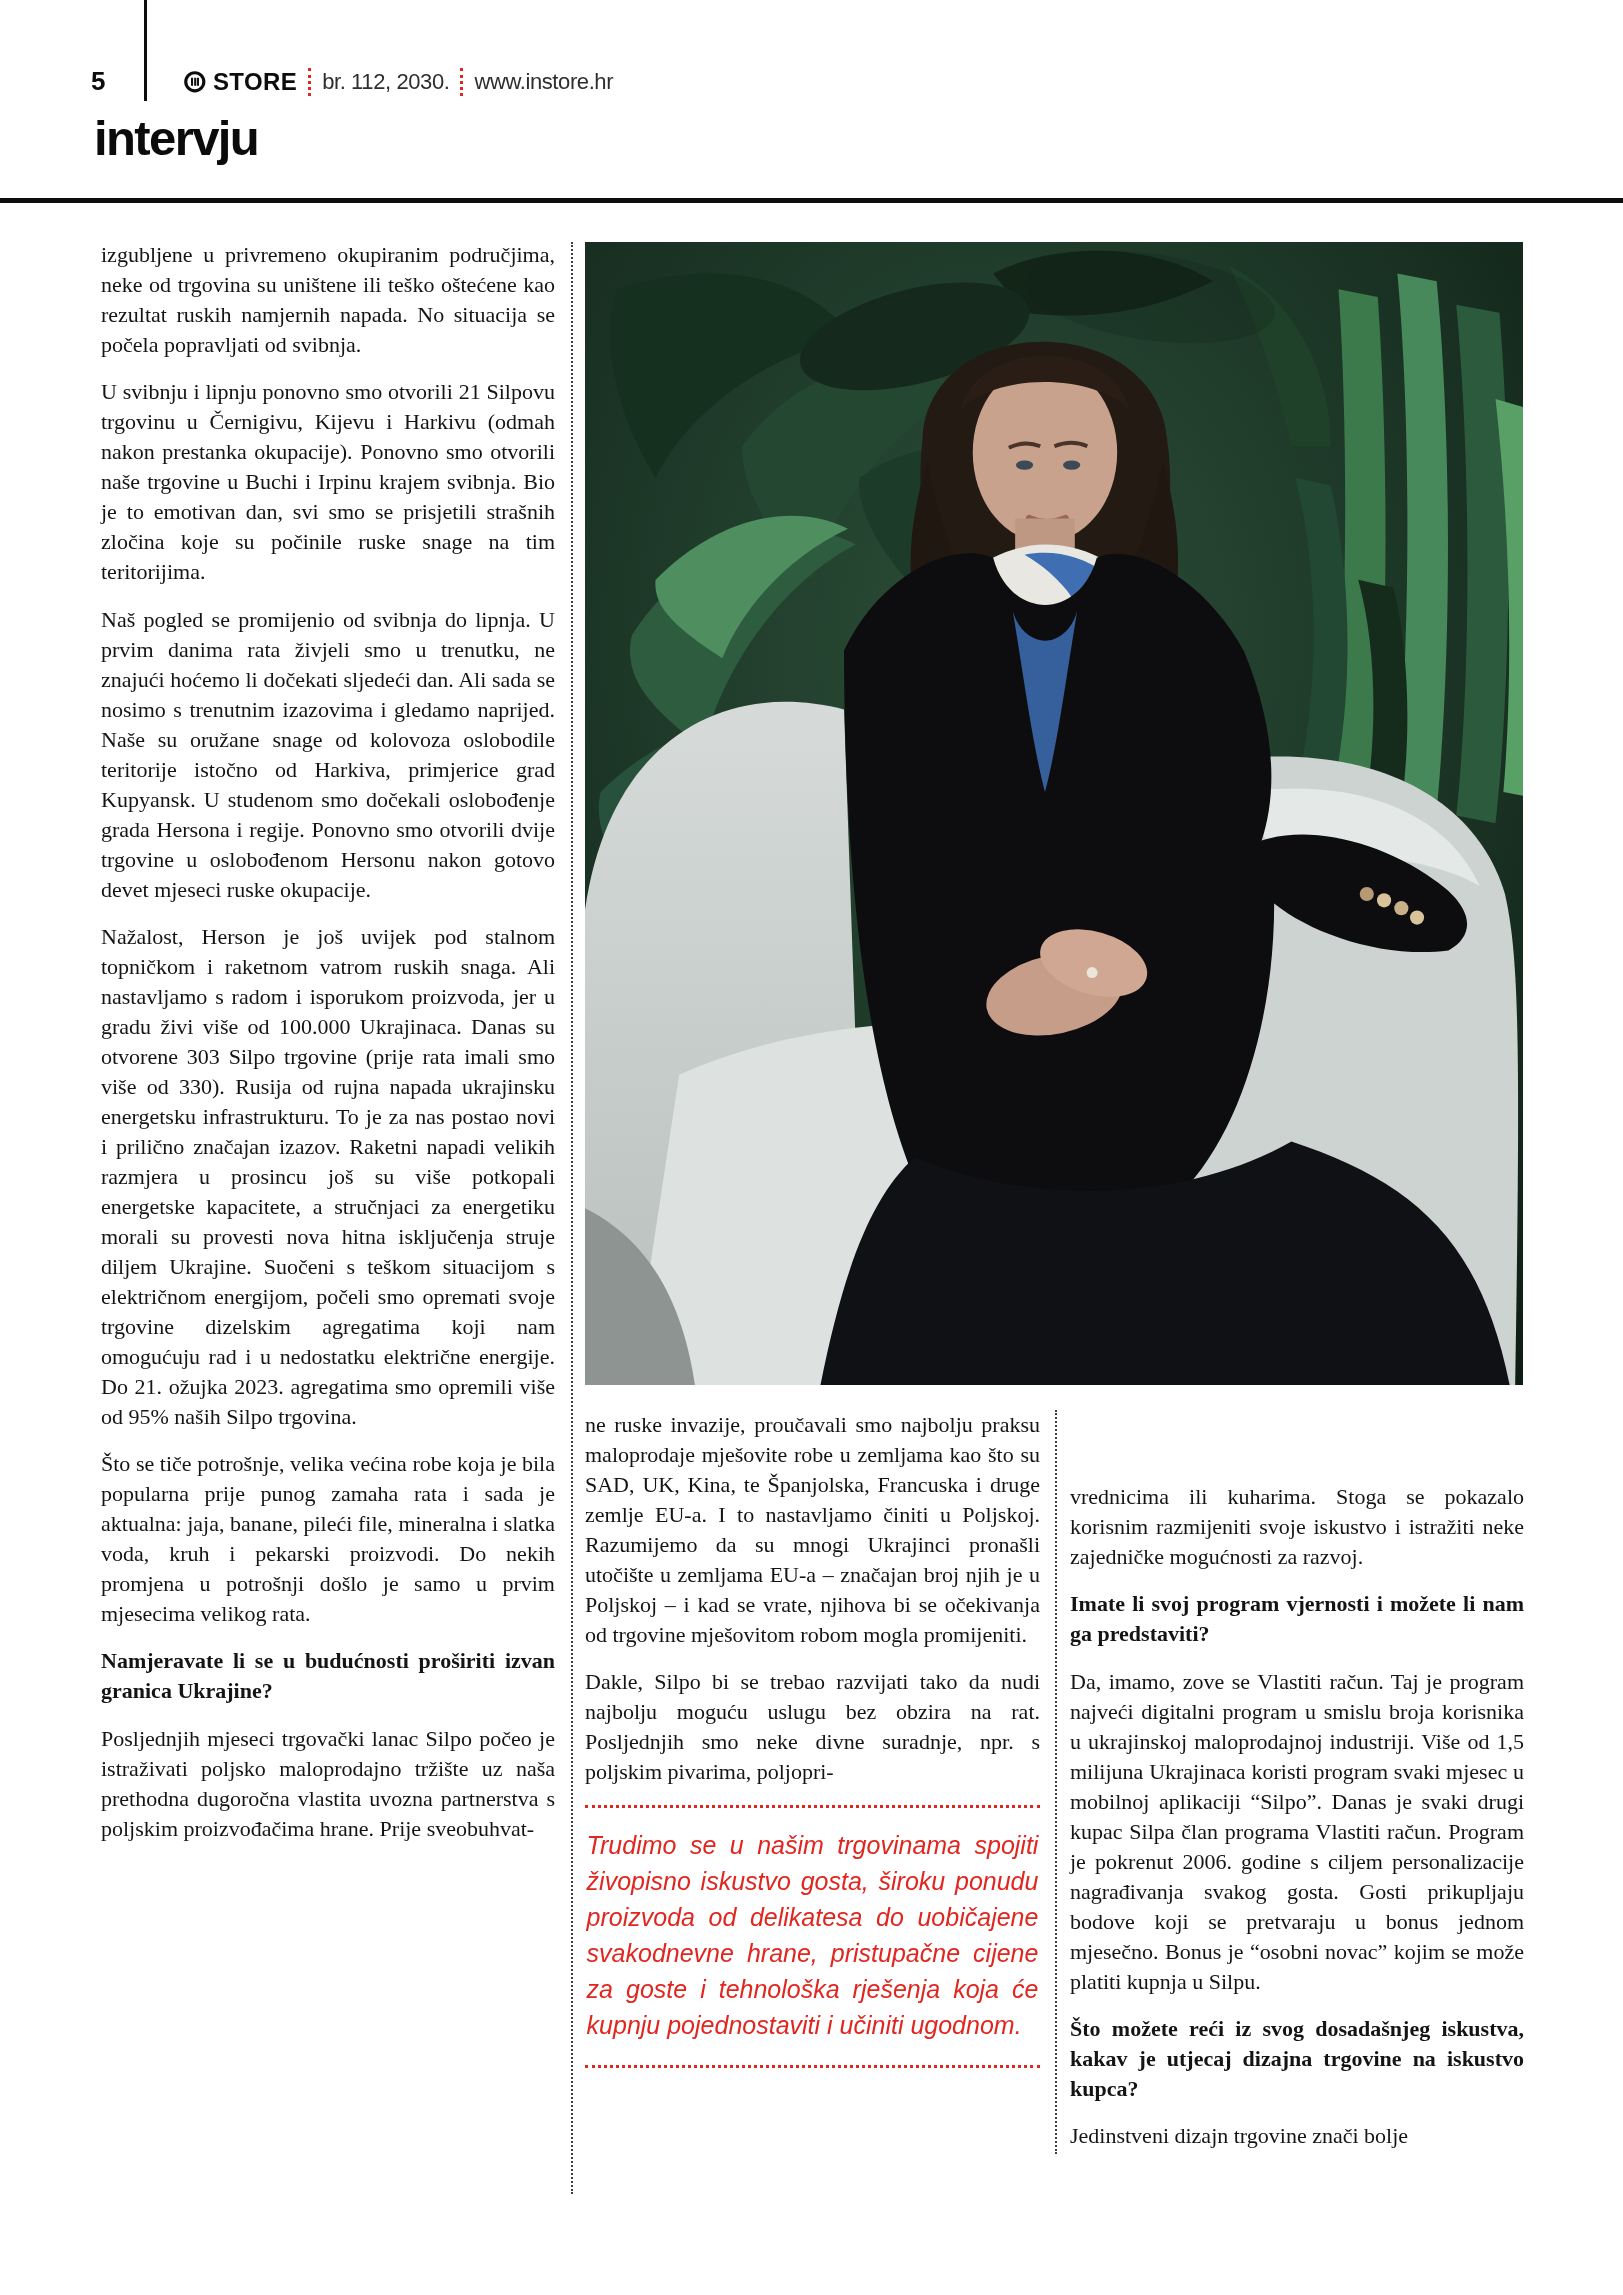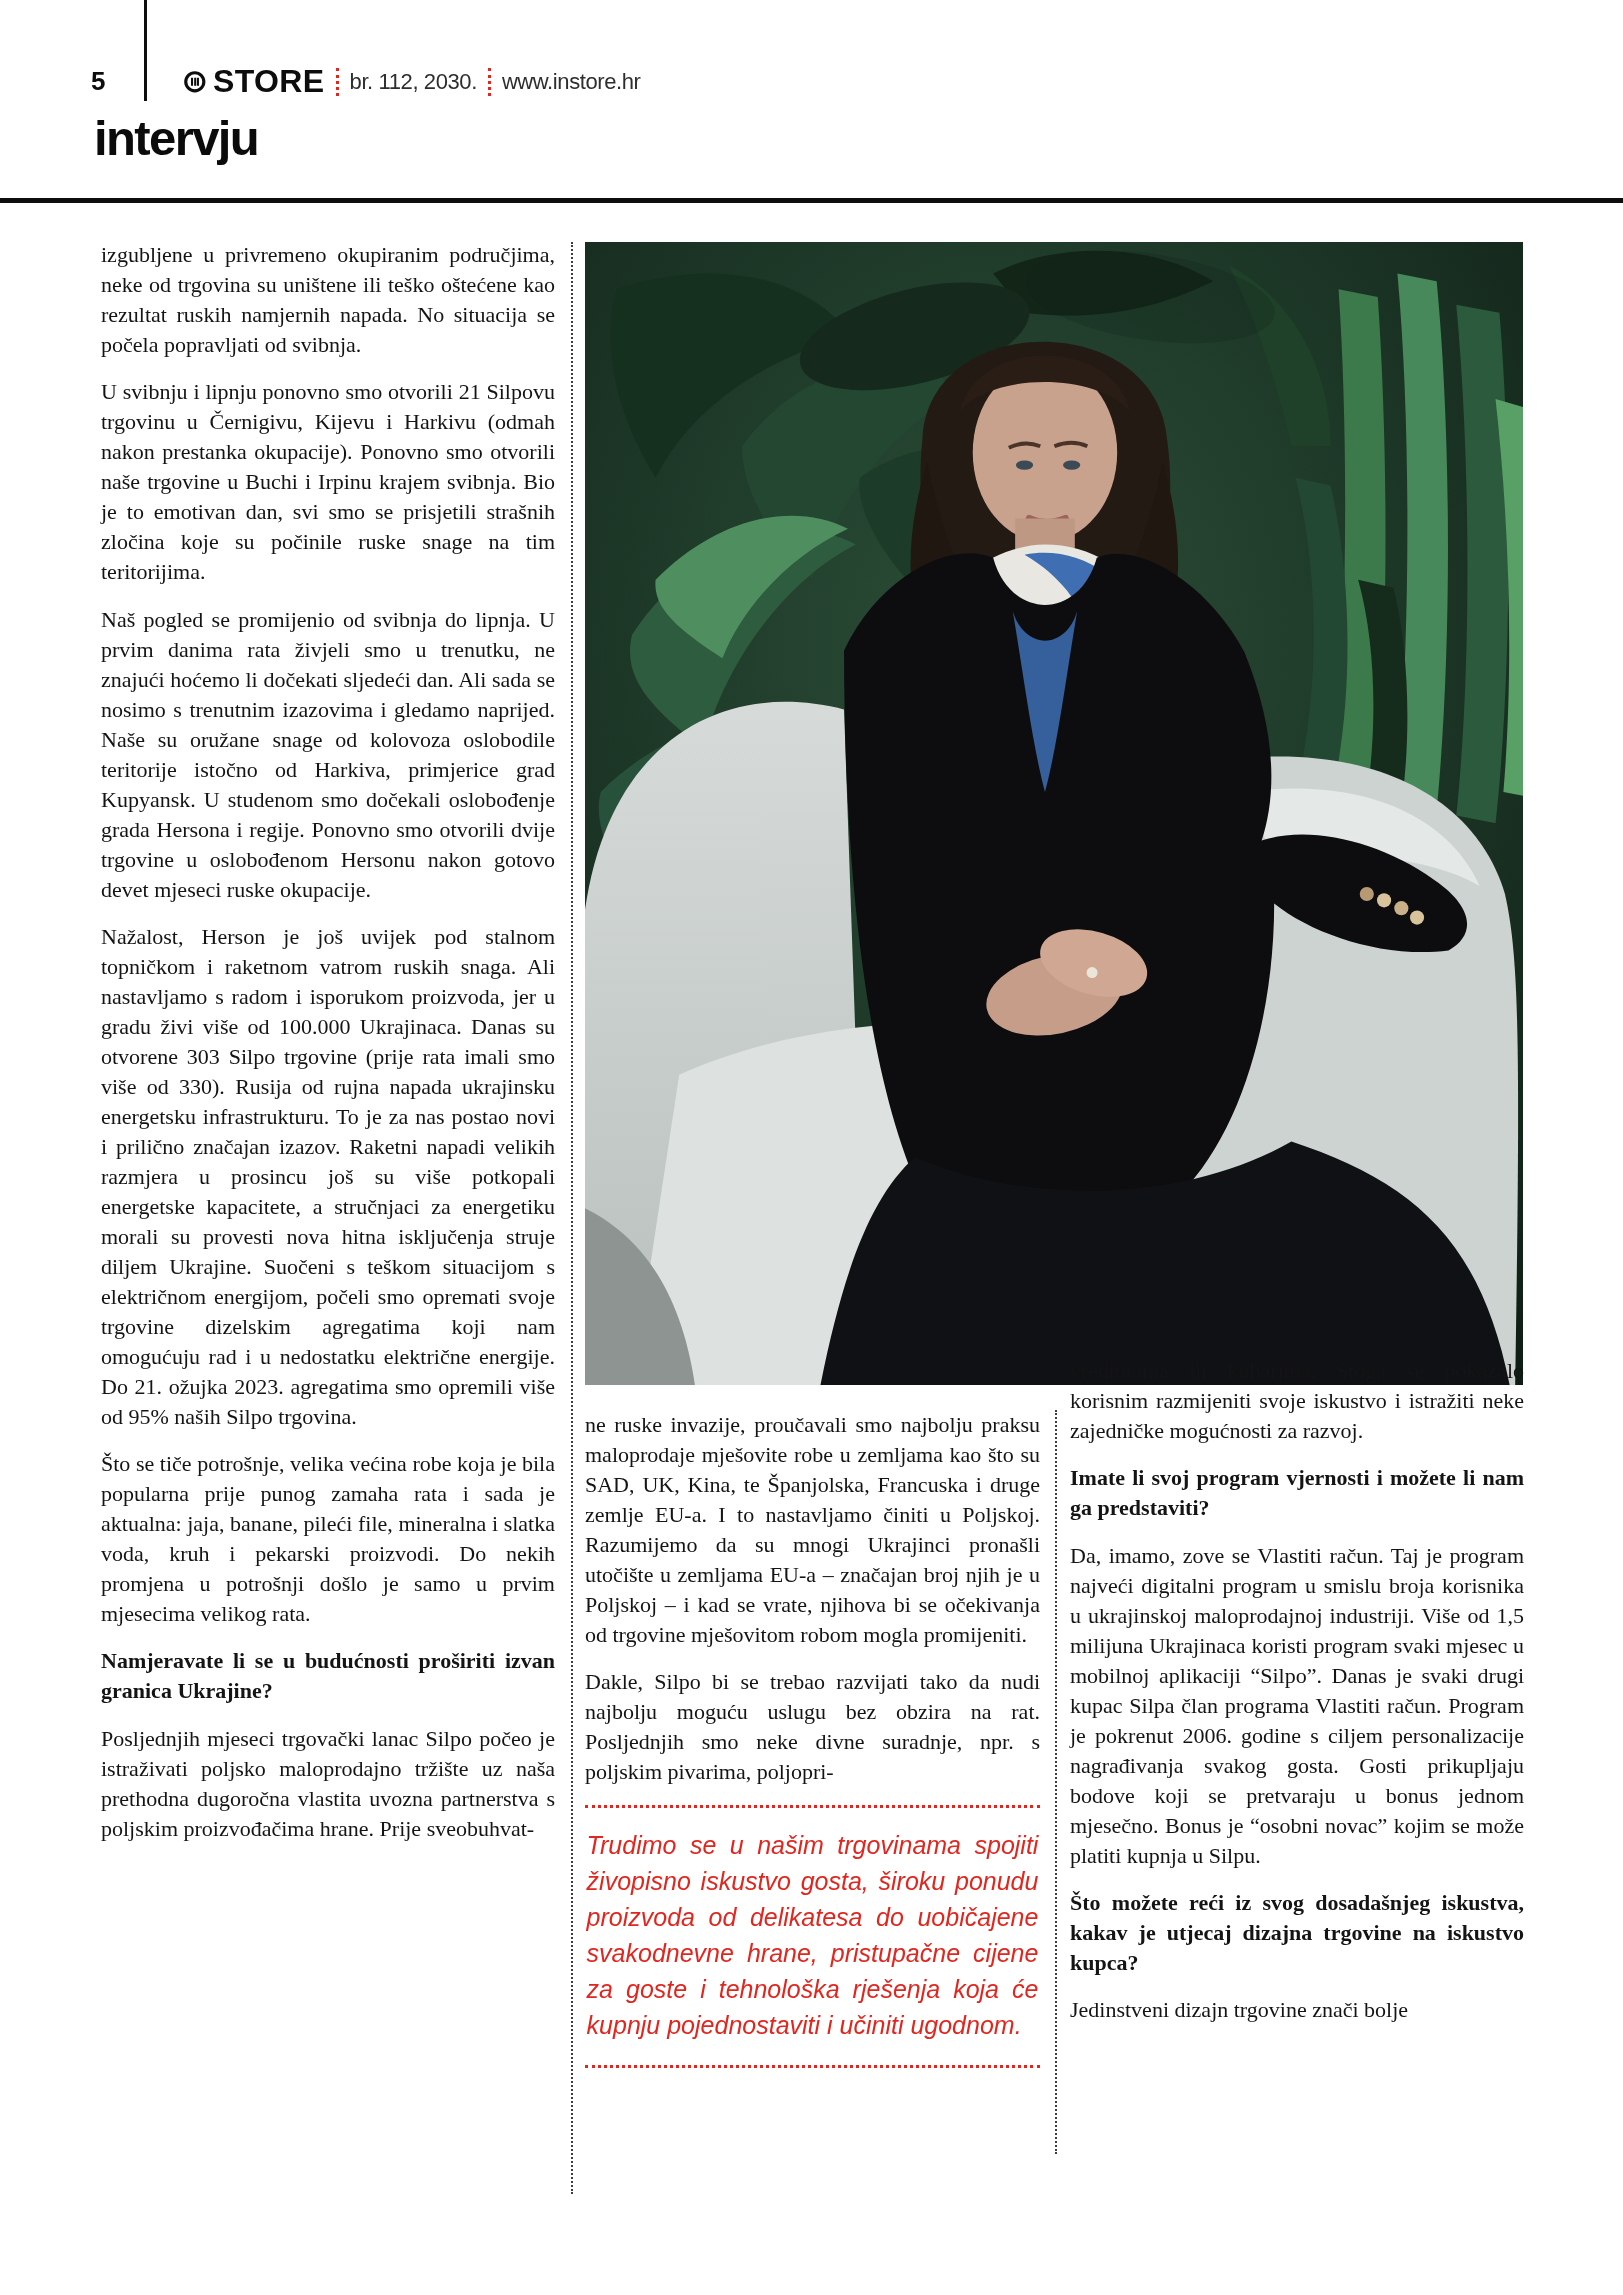--- a/index.html
+++ b/index.html
@@ -16,38 +16,38 @@
   
   .page-number{
     left:91px;top:66px;font-family:"Liberation Sans","DejaVu Sans",sans-serif;
     font-weight:bold;font-size:26px;letter-spacing:-0.8px;color:#0d0d0d;
   }
   .header-vrule{left:144px;top:0;width:3.1px;height:101px;background:#0d0d0d;}
   .header-row{
     left:183px;top:66px;height:31px;display:flex;align-items:center;
     font-family:"Liberation Sans","DejaVu Sans",sans-serif;
   }
-  .brand{font-weight:bold;font-size:32px;letter-spacing:0.4px;color:#0d0d0d;margin-left:6.3px;}
+  .brand{font-weight:bold;font-size:24px;letter-spacing:0.4px;color:#0d0d0d;margin-left:6.3px;}
   .hsep{width:0;height:28px;border-left:3.1px dotted var(--accent);margin:0 11px;}
   .hmeta{font-size:22px;color:#2e2e2e;letter-spacing:-0.4px;}
   .section-title{
     left:94px;top:110px;font-family:"Liberation Sans","DejaVu Sans",sans-serif;
     font-weight:bold;font-size:49px;letter-spacing:-1.6px;color:#0b0b0b;
   }
   .header-rule{left:0;top:198px;width:1623px;height:4.7px;background:#0d0d0d;}
   
   .col{
     text-align:justify;font-size:22px;line-height:30px;color:var(--ink);
   }
   .col p{margin:0 0 17.3px 0;}
   .col p:last-child{margin-bottom:0;}
   .q{font-weight:bold;}
   .col-left{left:101px;top:240px;width:454px;}
   .col-mid{left:585px;top:1410px;width:455px;}
-  .col-right{left:1070px;top:1356px;width:454px;}
+  .col-right{left:1070px;top:1482px;width:454px;}
   .vrule{width:0;border-left:2.4px dotted #3d3d3d;}
   .vrule-1{left:571px;top:242px;height:1952px;}
   .vrule-2{left:1055px;top:1410px;height:744px;}
   
   .pull-quote{
     margin-top:20.4px;padding:19px 1.6px 22px 1.6px;
     border-top:3.1px dotted var(--accent);border-bottom:3.1px dotted var(--accent);
     color:var(--accent);font-family:"Liberation Sans","DejaVu Sans",sans-serif;
     font-style:italic;font-size:25px;line-height:36px;text-align:justify;
   }

